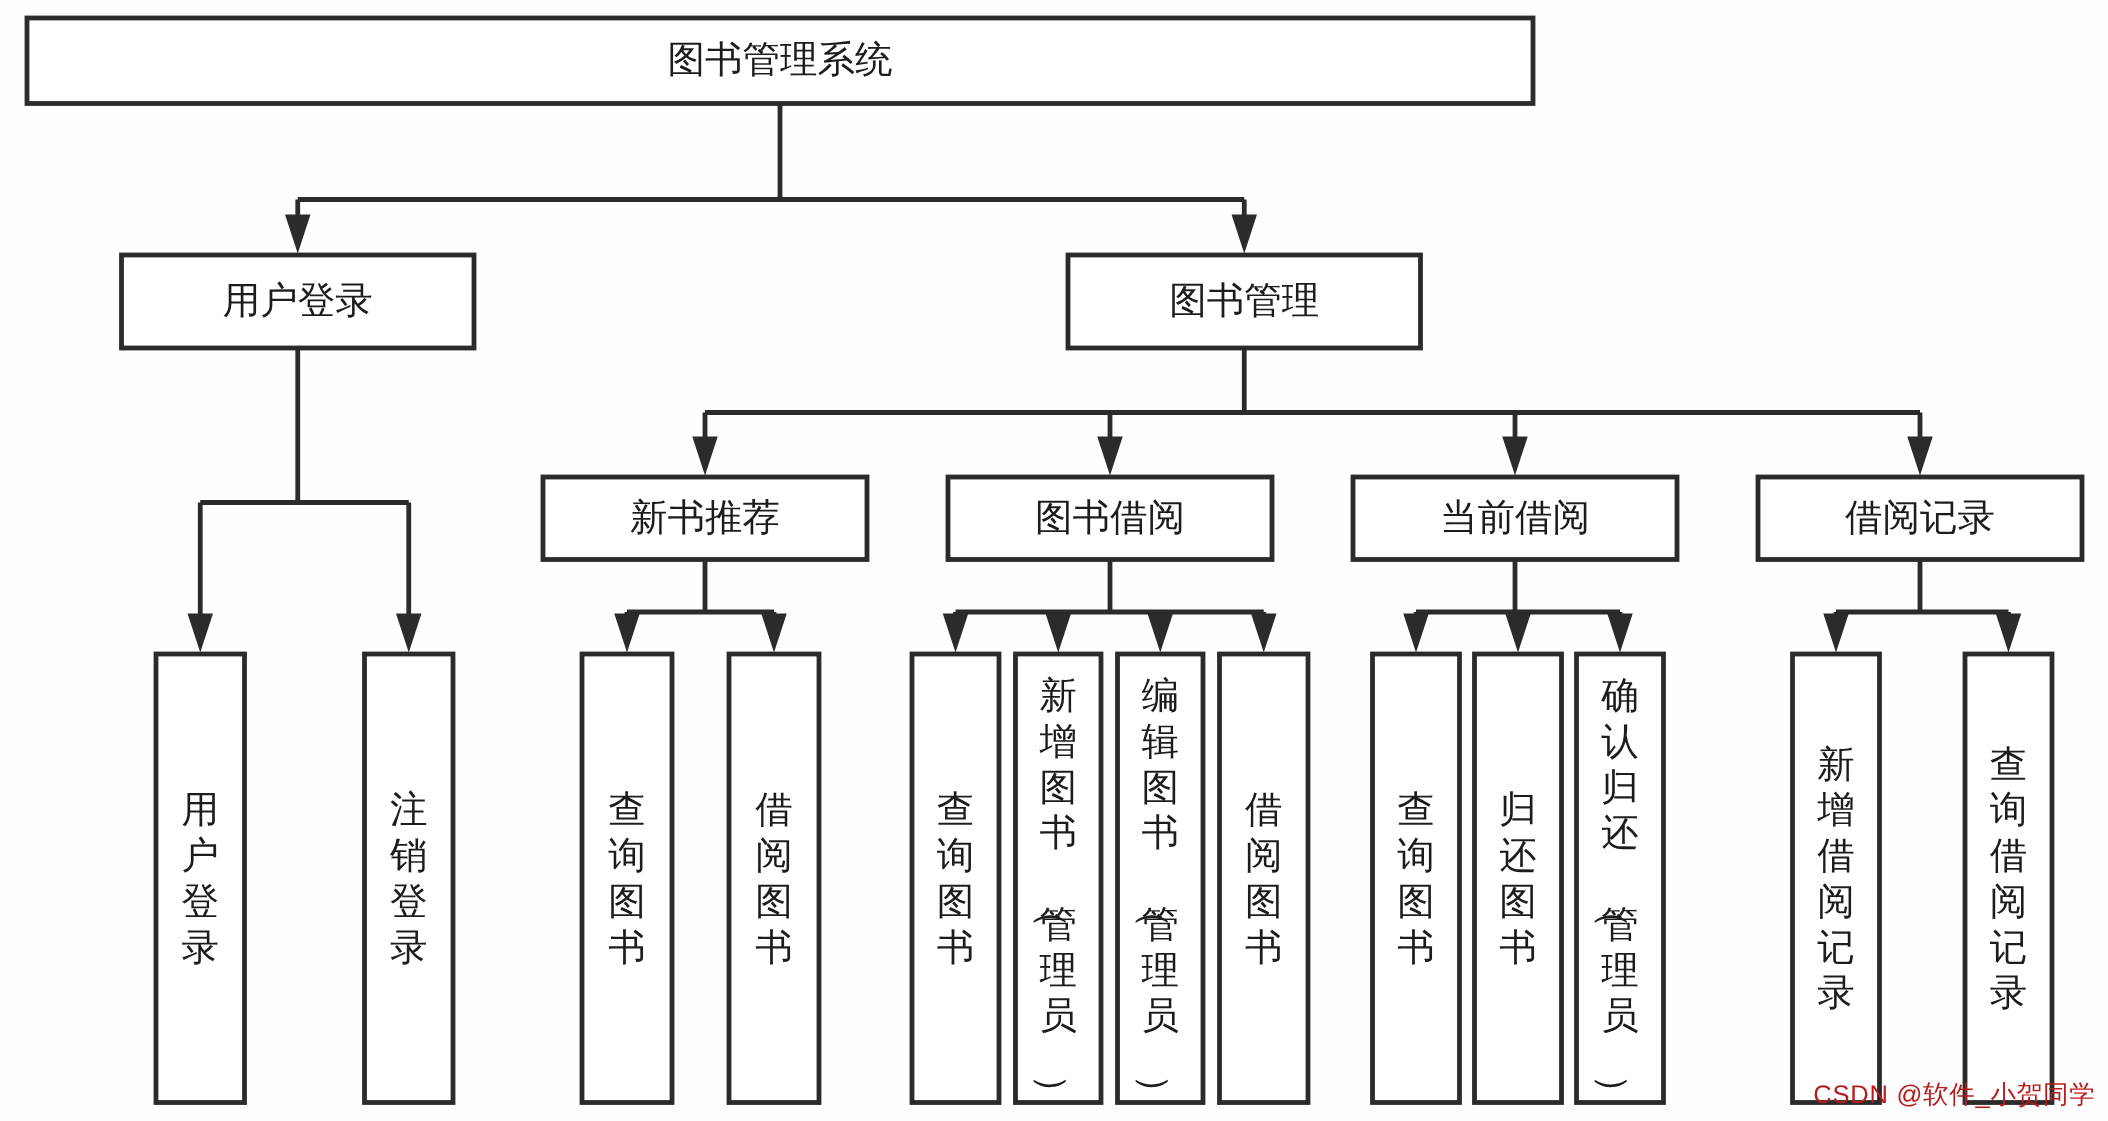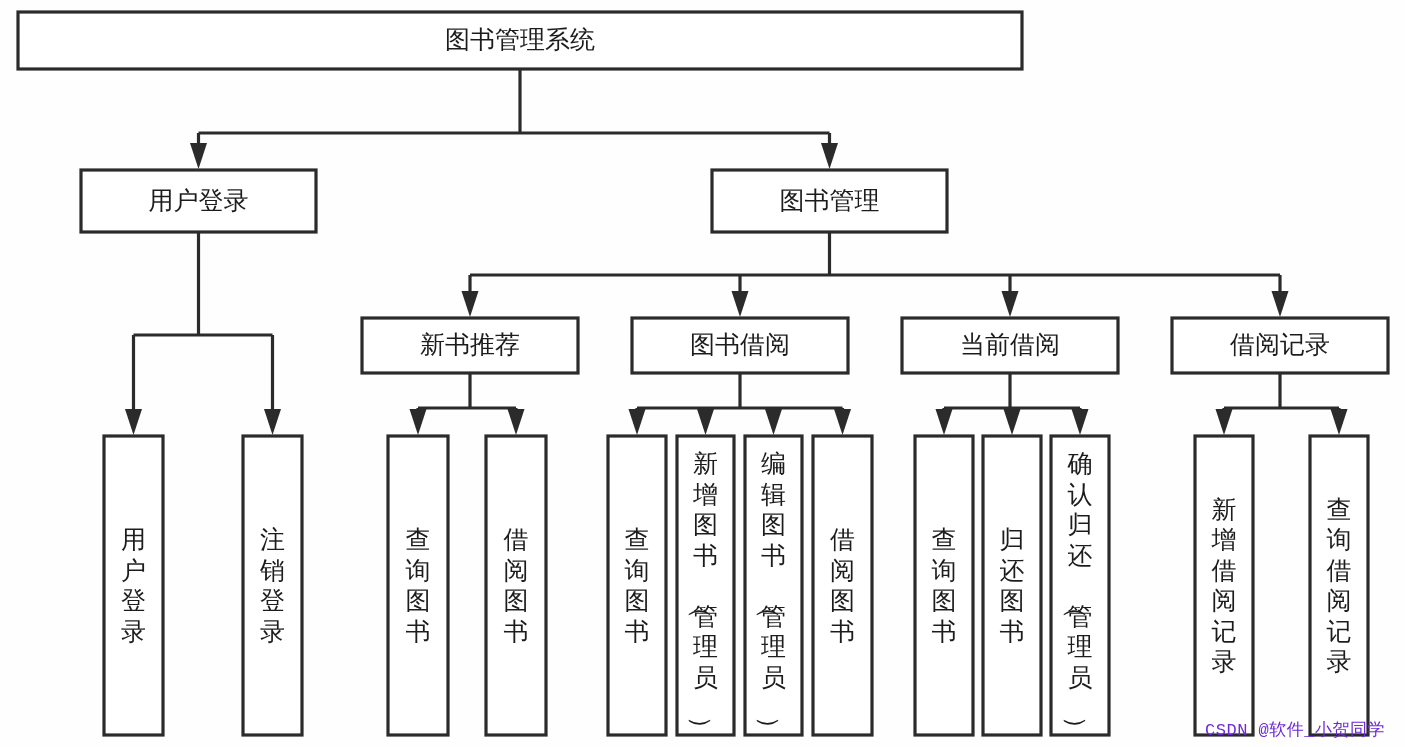--- a/index.html
+++ b/index.html
@@ -17,23 +17,23 @@
   .node-label{
     font-family:"Liberation Sans","DejaVu Sans",sans-serif;
     fill:#1c1c1c;font-size:25px;text-anchor:middle;
     dominant-baseline:middle;
   }
   .leaf-label{
     font-family:"Liberation Sans","DejaVu Sans",sans-serif;
     fill:#1c1c1c;font-size:25px;text-anchor:middle;
   }
   .watermark{
-    position:absolute;right:20px;bottom:6px;
-    font-family:Liberation Mono, monospace;
-    font-size:17px;color:#6d28d9;letter-spacing:.5px;
+    position:absolute;right:8px;bottom:6px;
+    font-family:Liberation Sans, sans-serif;
+    font-size:17px;color:#b91c1c;letter-spacing:.5px;
     white-space:nowrap;user-select:none;
   }
 </style>
 </head>
 <body>
 
 <div id="diagram-root">
   <svg id="tree-svg" viewBox="0 0 1405 747" xmlns="http://www.w3.org/2000/svg">
     <g id="connector-layer">
         <path class="connector" d="M 520 69 L 520 133"></path>

